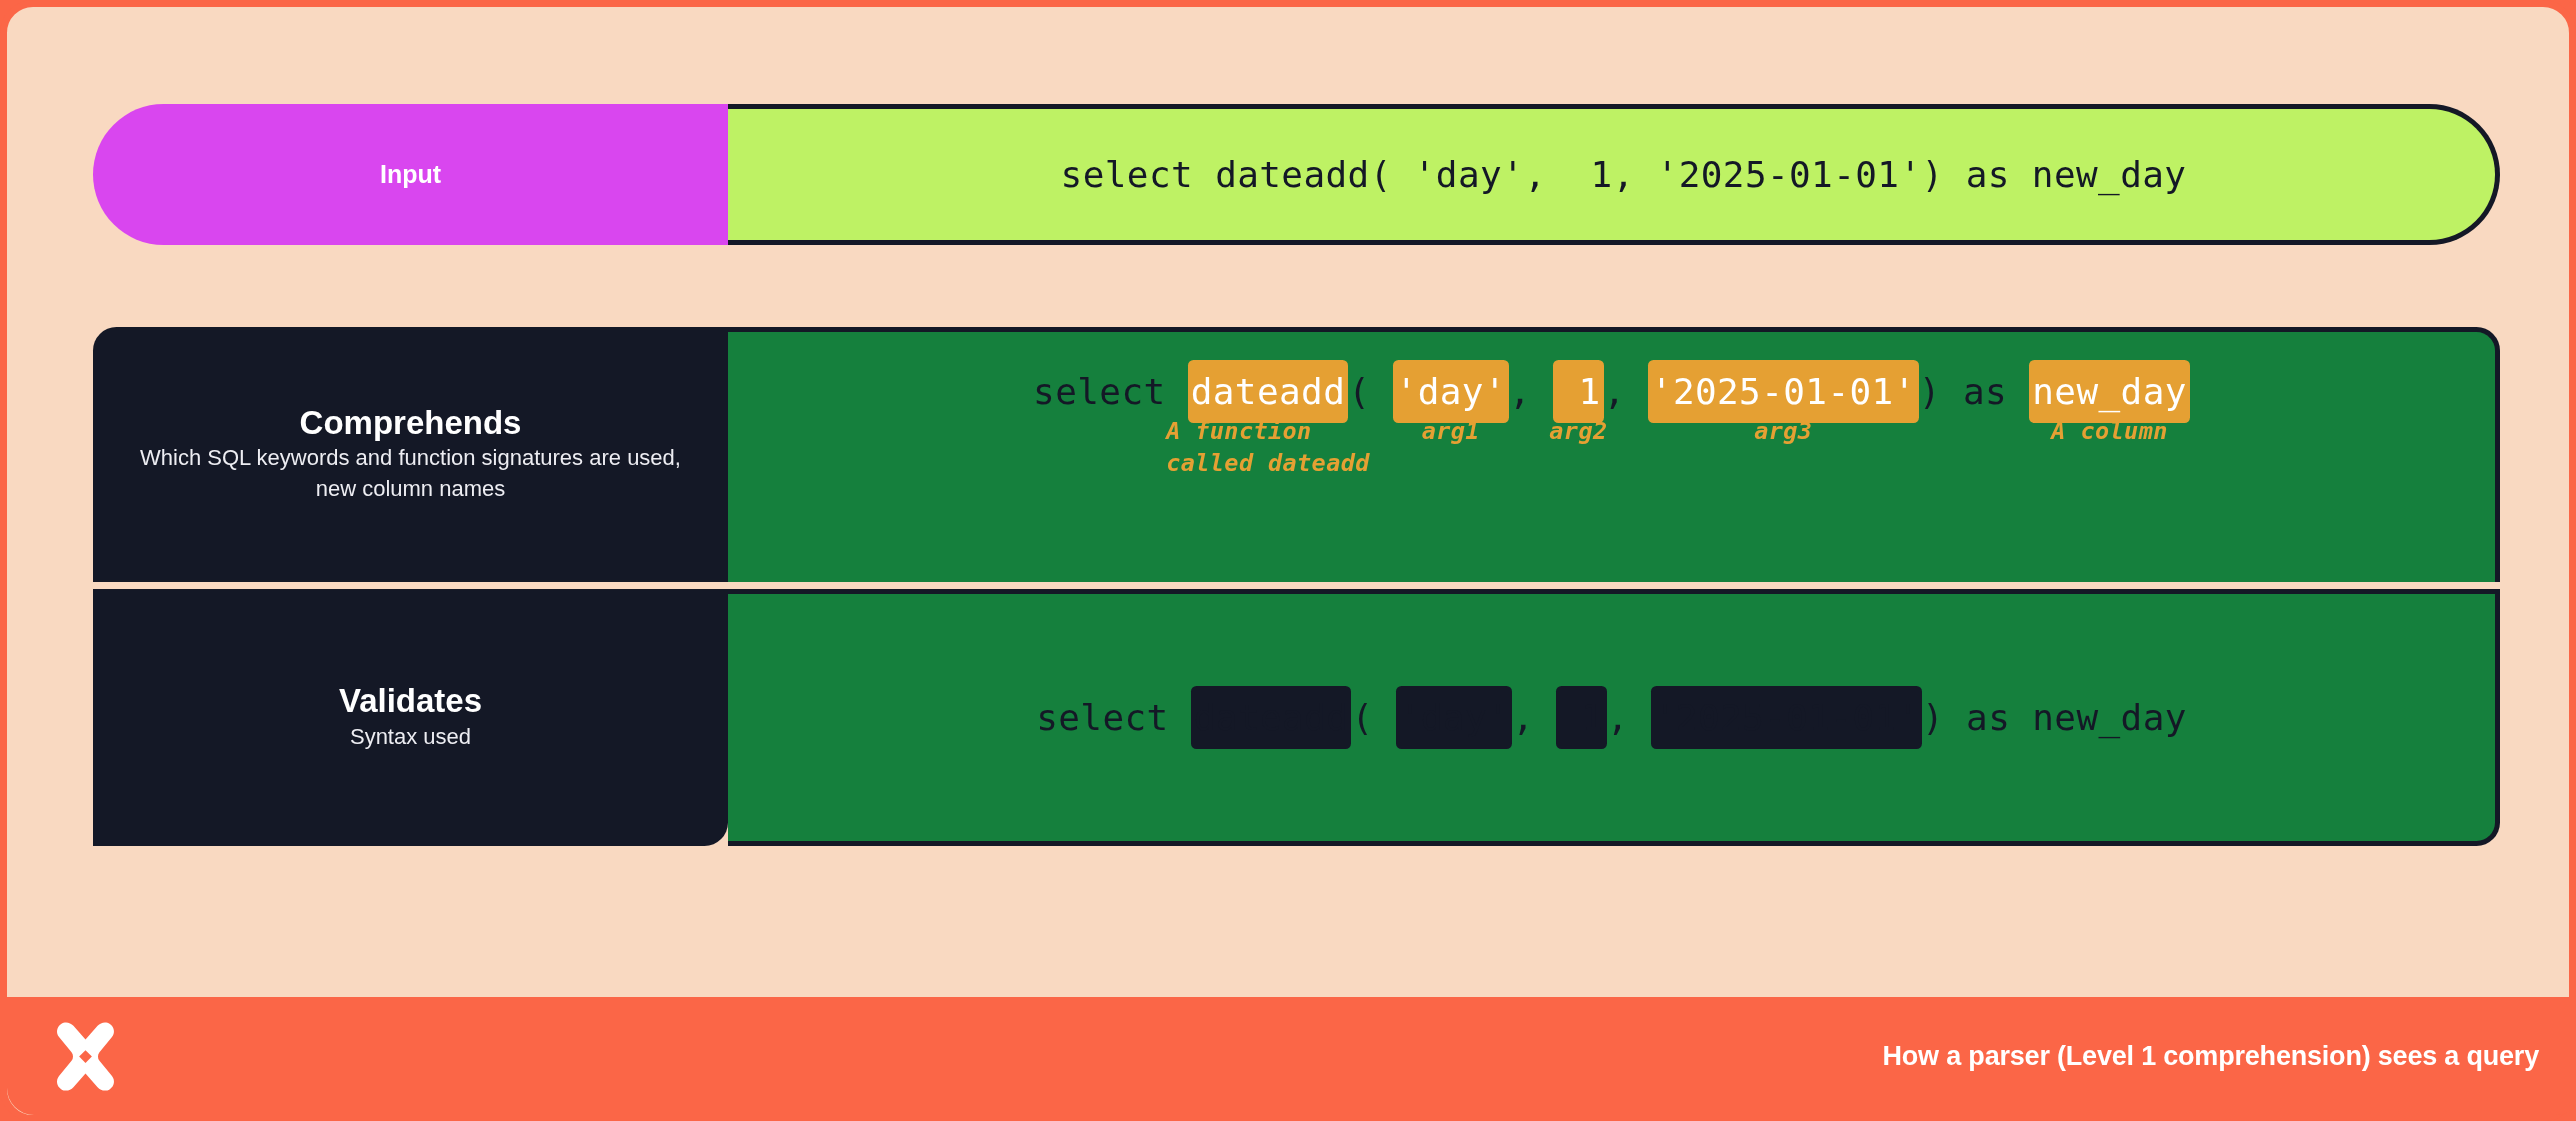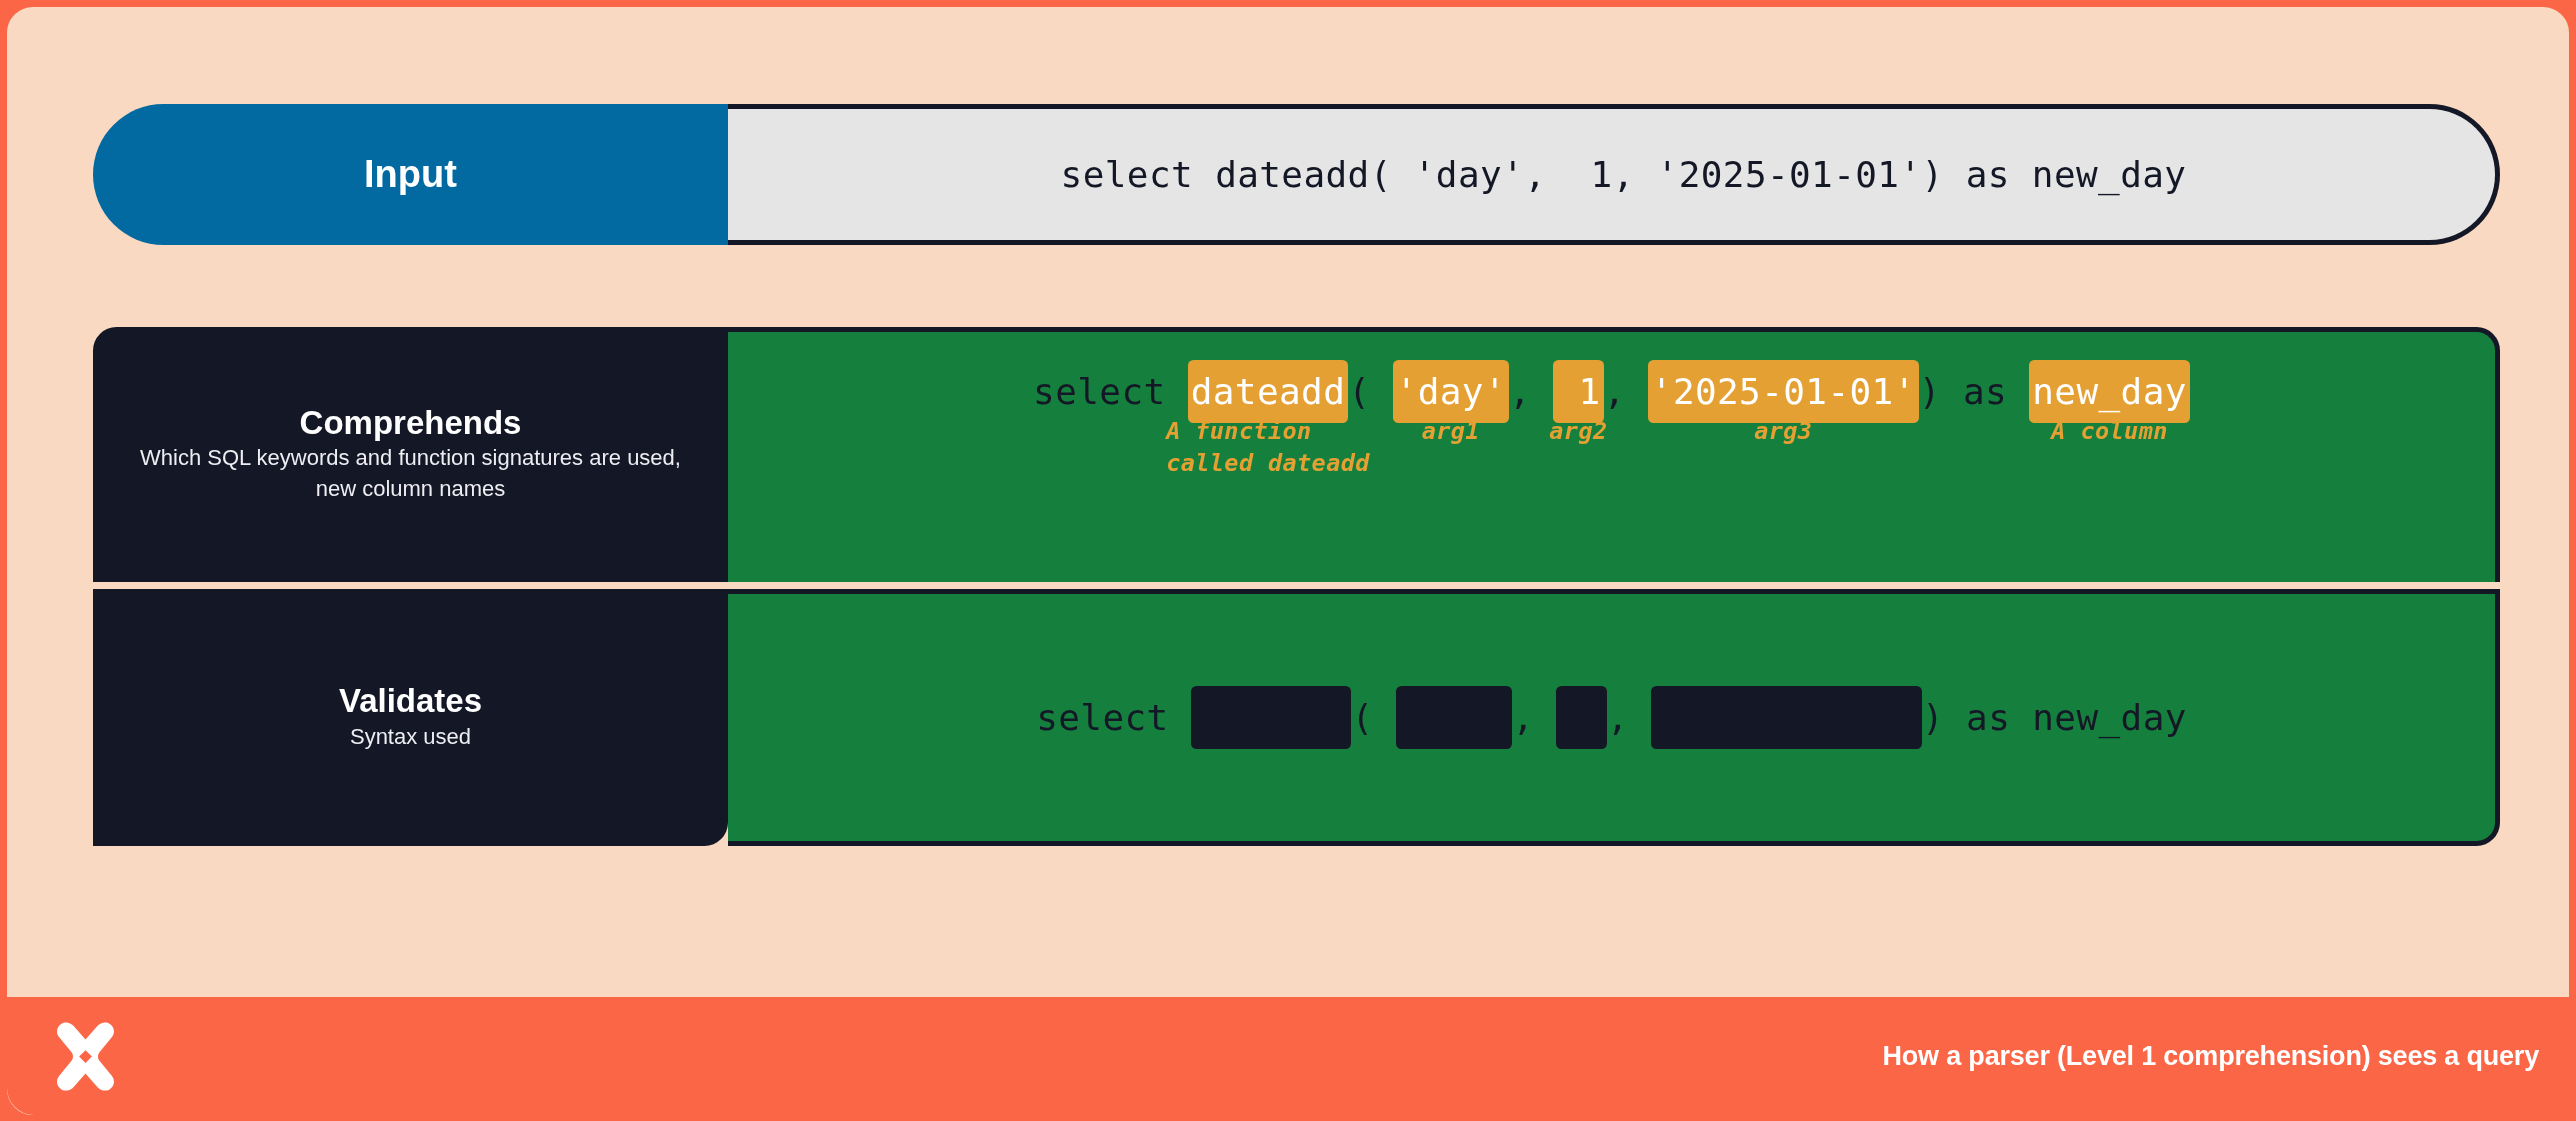--- a/index.html
+++ b/index.html
@@ -31,28 +31,28 @@
     letter-spacing:-0.2px;white-space:nowrap;
   }
 
   
   .input-row{
     position:absolute;left:86px;top:97px;width:2407px;height:141px;
     display:flex;align-items:stretch;
   }
   .input-label{
     width:635px;flex:0 0 635px;
-    background:#0369a1;
+    background:#d946ef;
     border-radius:71px 0 0 71px;
     display:flex;align-items:center;justify-content:center;
-    color:#FFFFFF;font-size:38px;font-weight:bold;
+    color:#FFFFFF;font-size:25px;font-weight:bold;
   }
   .input-code{
     flex:1 1 auto;
-    background:#e5e5e5;
+    background:#bef264;
     border:5.5px solid #141826;
     border-left:none;
     border-radius:0 71px 71px 0;
     box-sizing:border-box;
     display:flex;align-items:center;justify-content:center;
     font-family:"DejaVu Sans Mono", monospace;
     font-size:36px;color:#141826;white-space:pre;
     letter-spacing:0.4px;
     padding-left:24px;
   }

